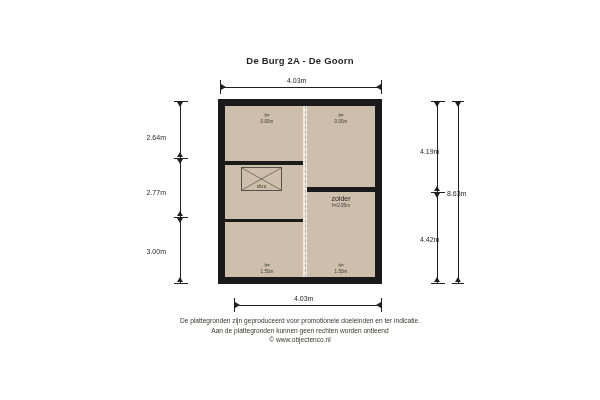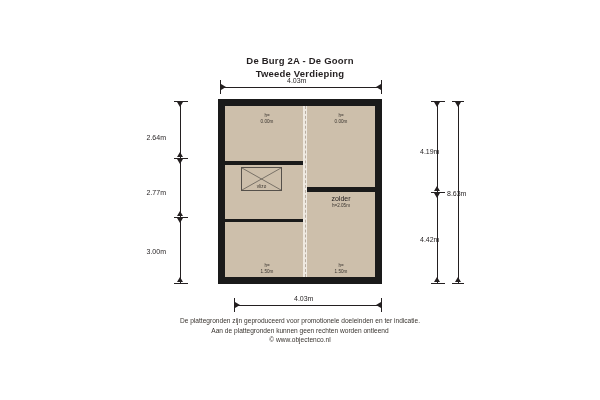--- a/index.html
+++ b/index.html
@@ -206,21 +206,20 @@
     color: #3a3530;
   }
 </style>
 </head>
 <body>
 
 <div class="page">
 
   <div class="title-block">
     <div class="title-line1">De Burg 2A - De Goorn</div>
-    <div class="title-line2">Tweede Verdieping</div>
   </div>
 
   <div class="dline vline" style="left:220px; top:80px; height:14px;"></div>
   <div class="dline vline" style="left:381px; top:80px; height:14px;"></div>
   <div class="dline hline" style="left:220px; top:87px; width:161px;"></div>
   <div class="arrow arr-right" style="left:221px; top:84px;"></div>
   <div class="arrow arr-left" style="left:376px; top:84px;"></div>
   <div class="dim-text" style="left:287px; top:77px;">4.03m</div>
 
   <div class="plan">

